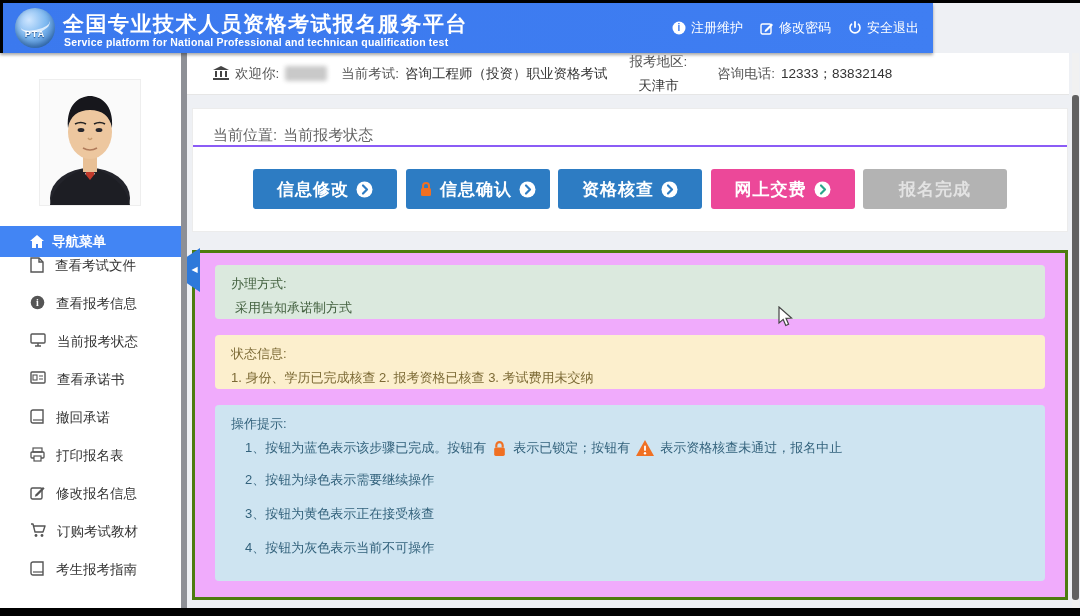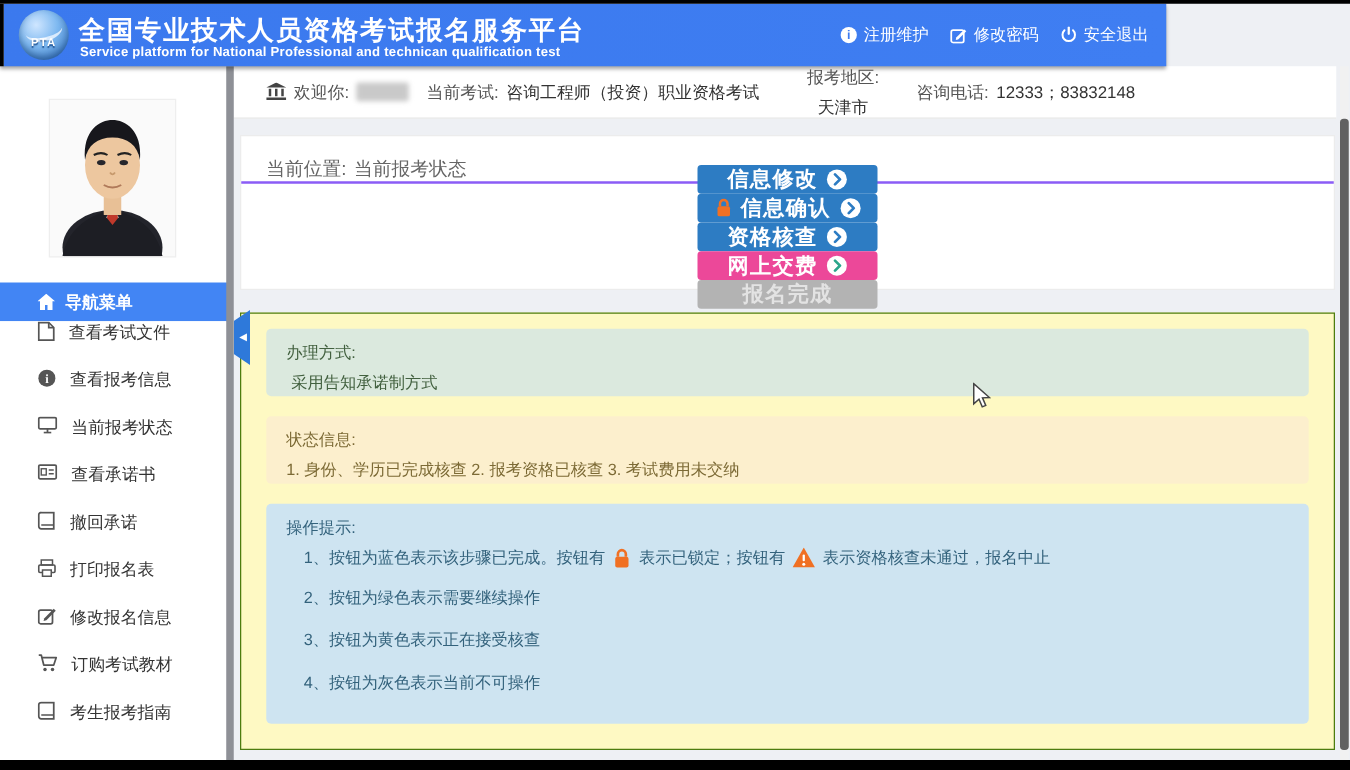--- a/index.html
+++ b/index.html
@@ -54,30 +54,30 @@
              font-size:13.5px; color:#444;}
   .userbar .grp { display:flex; align-items:center; gap:6px; }
   .userbar .lbl { color:#555; }
   .userbar .val { color:#333; }
   .masked { width:42px; height:15px; border-radius:2px; background:#c9c9c9; filter:blur(2px); }
 
   .card1 { position:absolute; left:5px; top:55px; width:876px; height:124px; background:#fff;
            border:1px solid #ececec; }
   .crumb { height:38px; display:flex; align-items:flex-end; padding-left:20px; gap:6px;
            font-size:15px; color:#666; border-bottom:2px solid #8b5cf6;}
-  .steps { height:84px; display:flex; align-items:center; justify-content:center; padding:0 60px;flex-direction:column;}
+  .steps { height:84px; display:flex; align-items:center; justify-content:space-between; padding:0 60px;}
   .step  { width:144px; height:40px; border:none; border-radius:3px; display:flex; align-items:center;
            justify-content:center; gap:7px; color:#fff; font-size:17px; font-weight:bold; cursor:pointer;
            font-family:inherit; letter-spacing:1px;}
   .step-blue  { background:#2d7cc3; }
   .step-green { background:#ec4899; }
   .step-gray  { background:#b3b3b3; color:#e3e3e3; cursor:default;}
 
-  .card2 { position:absolute; left:5px; top:197px; width:876px; height:350px; background:#fef9c3;
-           border:1px solid #4d7c0f; padding:12px 20px 0 20px;}
+  .card2 { position:absolute; left:5px; top:197px; width:876px; height:350px; background:#f0abfc;
+           border:3px solid #4d7c0f; padding:12px 20px 0 20px;}
   .panel { border-radius:4px; padding:10px 16px; font-size:13px; margin-bottom:16px;}
   .panel-green  { background:#dbe9de; color:#42603f; height:54px;}
   .panel-yellow { background:#fcefcd; color:#7c6a35; height:54px;}
   .panel-blue   { background:#cee4f1; color:#33627c; height:176px;}
   .panel .p-title { margin-bottom:6px; }
   .panel-blue .tip-line { margin:0 0 16px 14px; display:flex; align-items:center; gap:6px; flex-wrap:wrap;}
   .panel-blue .tip-line.first { margin-bottom:14px; }
 
   
   .scroll-track { position:absolute; left:885px; top:0; width:7px; height:555px; background:#f1f1f1;}
@@ -230,21 +230,21 @@
     <div class="userbar">
       <div class="grp" style="margin-right:14px;">
         <svg class="ic" width="16" height="15" viewBox="0 0 16 15">
             <path d="M8 0L0 4h16z" fill="#444"></path>
             <path d="M2 5h2v6H2zM7 5h2v6H7zM12 5h2v6h-2z" fill="#444"></path>
             <rect x="0" y="12" width="16" height="2" fill="#444"></rect>
           </svg>
         <span class="lbl">欢迎你:</span>
         <span class="masked"></span>
       </div>
-      <div class="grp" style="margin-right:38px;">
+      <div class="grp" style="margin-right:22px;">
         <span class="lbl">当前考试:</span>
         <span class="val">咨询工程师（投资）职业资格考试</span>
       </div>
       <div class="grp" style="margin-right:30px;flex-direction:column;">
         <span class="lbl">报考地区:</span>
         <span class="val">天津市</span>
       </div>
       <div class="grp">
         <span class="lbl">咨询电话:</span>
         <span class="val">12333；83832148</span>

